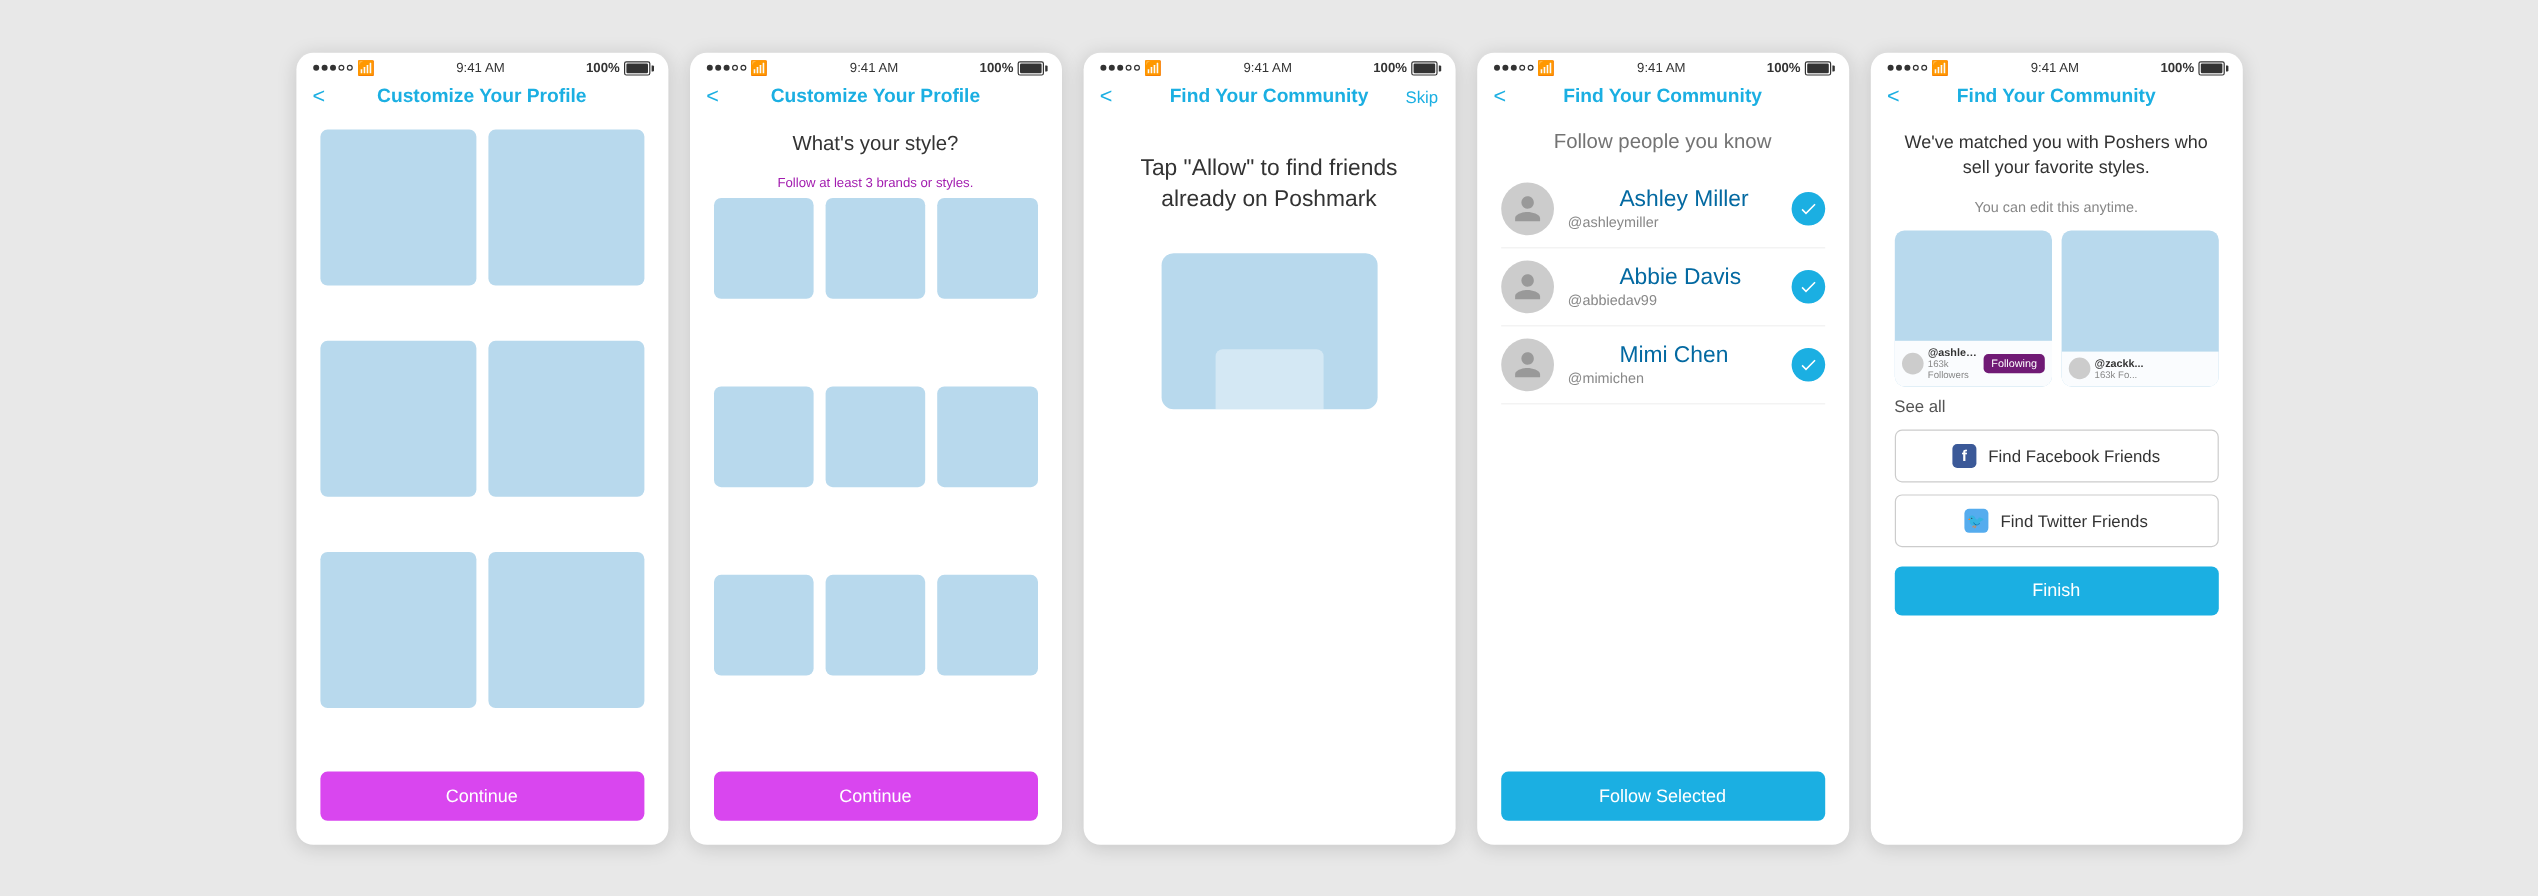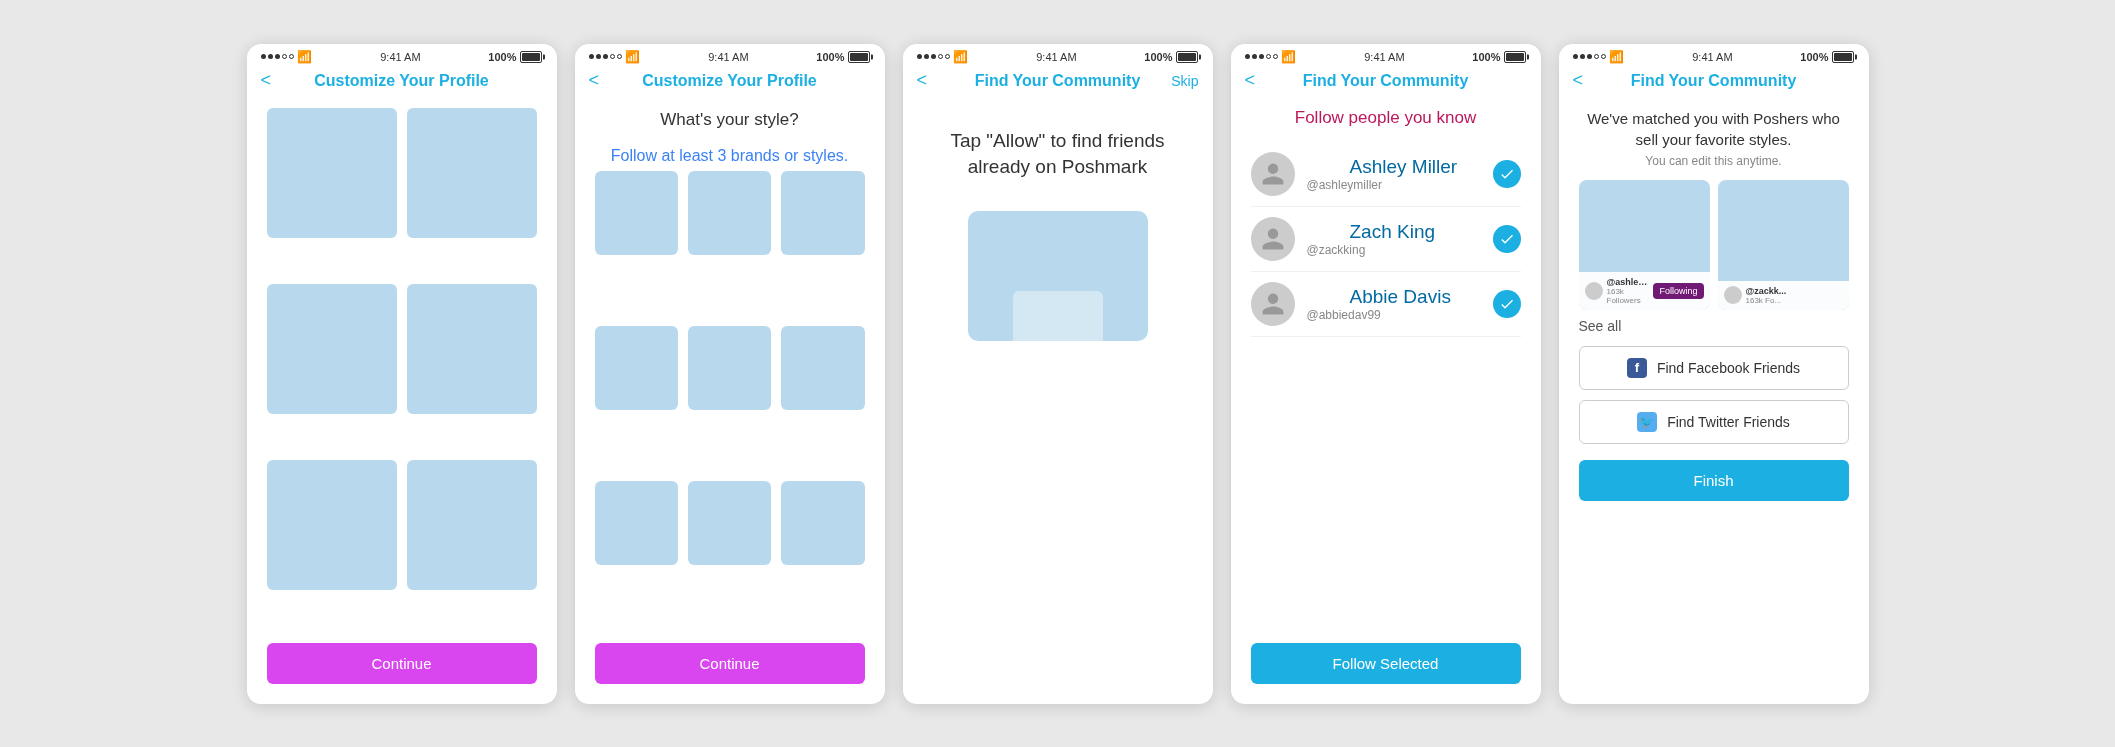--- a/index.html
+++ b/index.html
@@ -85,23 +85,23 @@
     
     .grid-label {
       font-size: 17px;
       font-weight: 400;
       text-align: center;
       margin-bottom: 16px;
       color: #333;
       line-height: 1.4;
     }
     .grid-sublabel {
-      font-size: 16px;
-      text-align: center;
-      color: #3b82f6;
+      font-size: 11px;
+      text-align: center;
+      color: #a21caf;
       margin-bottom: 6px;
     }
     .tile-grid {
       display: grid;
       gap: 10px;
       flex: 1;
     }
     .tile-grid-2col { grid-template-columns: 1fr 1fr; }
     .tile-grid-3col { grid-template-columns: 1fr 1fr 1fr; }
     .tile {
@@ -144,21 +144,21 @@
       bottom: 0; left: 50%; transform: translateX(-50%);
       width: 90px; height: 50px;
       background: rgba(255,255,255,0.4);
       border-radius: 6px 6px 0 0;
     }
     
     .section-title {
       font-size: 17px;
       font-weight: 500;
       text-align: center;
-      color: #be185d;
+      color: #737373;
       margin-bottom: 14px;
     }
     .user-list { flex: 1; }
     .user-row {
       display: flex;
       align-items: center;
       padding: 10px 0;
       border-bottom: 1px solid #f0f0f0;
     }
     .avatar {
@@ -191,21 +191,21 @@
       font-weight: 500;
       cursor: pointer;
       width: 100%;
       margin-top: 14px;
     }
     
     .matched-title {
       font-size: 15px;
       text-align: center;
       color: #333;
-      margin-bottom: 4px;
+      margin-bottom: 16px;
       font-weight: 400;
       line-height: 1.4;
     }
     .matched-subtitle {
       font-size: 12px;
       text-align: center;
       color: #888;
       margin-bottom: 12px;
     }
     .posher-cards {
@@ -454,38 +454,38 @@
             </svg>
         </div>
       </div>
       <div class="user-row">
         <div class="avatar">
           <svg viewBox="0 0 24 24">
               <path d="M12 12c2.7 0 4.8-2.1 4.8-4.8S14.7 2.4 12 2.4 7.2 4.5 7.2 7.2 9.3 12 12 12zm0 2.4c-3.2 0-9.6 1.6-9.6 4.8v2.4h19.2v-2.4c0-3.2-6.4-4.8-9.6-4.8z"></path>
             </svg>
         </div>
         <div class="user-info">
-          <div class="user-name">Zach King</div>
-          <div class="user-handle">@zackking</div>
+          <div class="user-name">Abbie Davis</div>
+          <div class="user-handle">@abbiedav99</div>
         </div>
         <div class="check-circle">
           <svg viewBox="0 0 24 24">
               <path d="M9 16.2L4.8 12l-1.4 1.4L9 19 21 7l-1.4-1.4L9 16.2z"></path>
             </svg>
         </div>
       </div>
       <div class="user-row">
         <div class="avatar">
           <svg viewBox="0 0 24 24">
               <path d="M12 12c2.7 0 4.8-2.1 4.8-4.8S14.7 2.4 12 2.4 7.2 4.5 7.2 7.2 9.3 12 12 12zm0 2.4c-3.2 0-9.6 1.6-9.6 4.8v2.4h19.2v-2.4c0-3.2-6.4-4.8-9.6-4.8z"></path>
             </svg>
         </div>
         <div class="user-info">
-          <div class="user-name">Abbie Davis</div>
-          <div class="user-handle">@abbiedav99</div>
+          <div class="user-name">Mimi Chen</div>
+          <div class="user-handle">@mimichen</div>
         </div>
         <div class="check-circle">
           <svg viewBox="0 0 24 24">
               <path d="M9 16.2L4.8 12l-1.4 1.4L9 19 21 7l-1.4-1.4L9 16.2z"></path>
             </svg>
         </div>
       </div>
     </div>
     <button class="follow-selected-btn">Follow Selected</button>
   </div>

